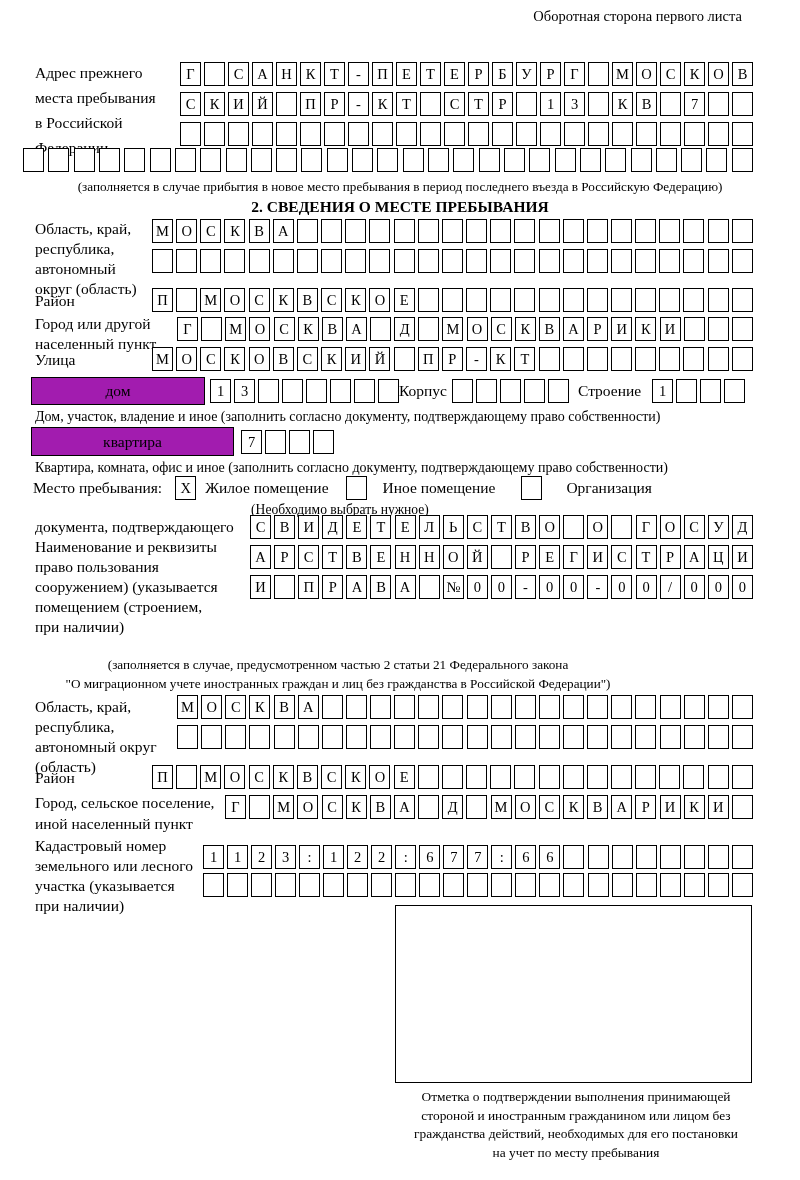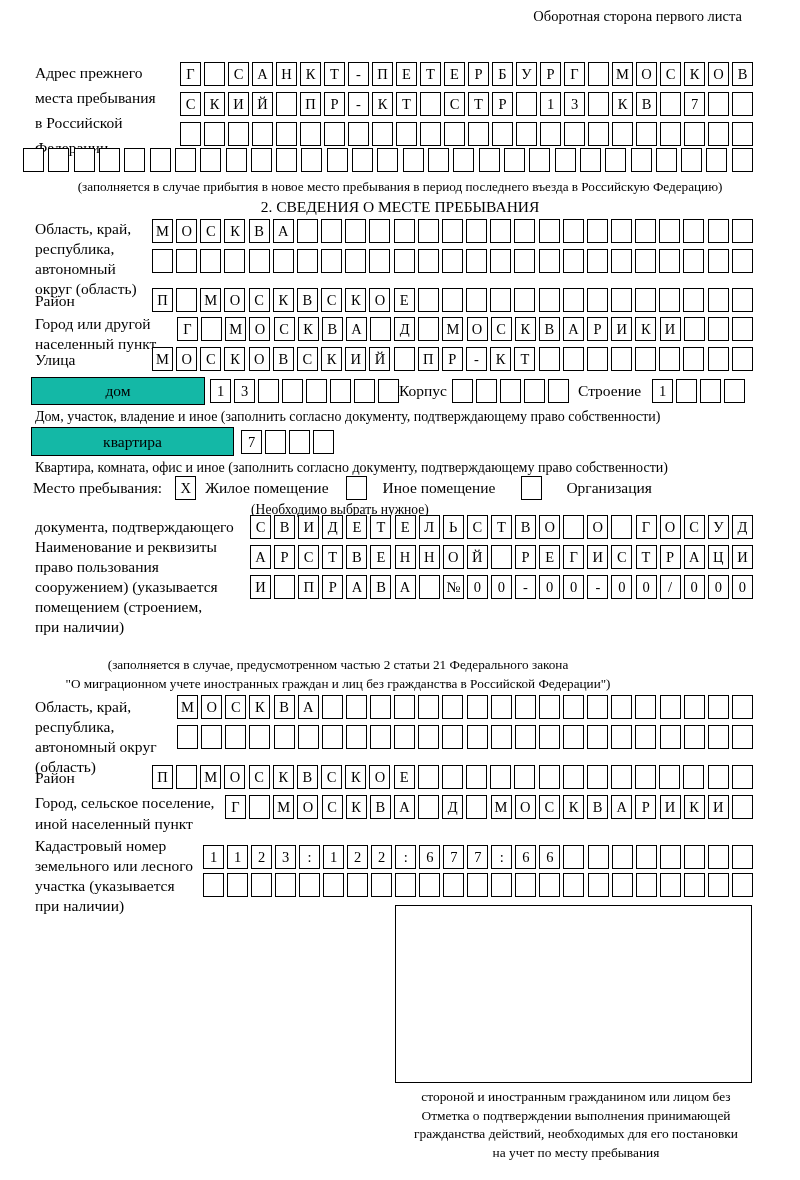--- a/index.html
+++ b/index.html
@@ -15,24 +15,24 @@
   .lbl.lh21 { line-height:21px; }
   .cellrow { position:absolute; display:flex; justify-content:space-between; }
   .cell {
     flex:none; box-sizing:border-box;
     width:21px; height:24px; border:1.5px solid #000;
     display:flex; align-items:center; justify-content:center;
     font-size:14.5px; background:#fff;
   }
   .note { position:absolute; font-size:13.2px; white-space:nowrap; }
   .center { left:0; width:800px; text-align:center; white-space:normal; }
-  .h2 { position:absolute; left:0; width:800px; text-align:center; font-weight:normal; font-size:15.5px; }
+  .h2 { position:absolute; left:0; width:800px; text-align:center; font-weight:bold; font-size:15.5px; }
   .h3 { position:absolute; left:0; width:800px; text-align:center; font-weight:bold; font-size:14.5px; }
   .widebox {
-    position:absolute; box-sizing:border-box; border:1.5px solid #000; background:#14b8a6;
+    position:absolute; box-sizing:border-box; border:1.5px solid #000; background:#a21caf;
     display:flex; align-items:center; justify-content:center; font-size:15.5px;
   }
   .inlinelbl { position:absolute; font-size:15.5px; white-space:nowrap; }
   .stayrow { position:absolute; display:flex; align-items:center; font-size:15.5px; white-space:nowrap; }
   .cbox {
     flex:none; box-sizing:border-box; width:21px; height:24px; border:1.5px solid #000;
     display:flex; align-items:center; justify-content:center; font-size:14.5px;
   }
   .stamp-box { position:absolute; box-sizing:border-box; border:1.5px solid #000; background:#fff; }
   .stamp-note { position:absolute; text-align:center; font-size:13.4px; line-height:18.5px; white-space:normal; }
@@ -614,19 +614,19 @@
       <span class="cell"></span>
       <span class="cell"></span>
       <span class="cell"></span>
       <span class="cell"></span>
       <span class="cell"></span>
       <span class="cell"></span>
     </div>
 
   <div class="stamp-box" style="left:395px; top:905px; width:357px; height:178px;"></div>
   <div class="stamp-note" style="left:368px; top:1088px; width:416px;">
+      <div>Отметка о подтверждении выполнения принимающей</div>
       <div>стороной и иностранным гражданином или лицом без</div>
-      <div>Отметка о подтверждении выполнения принимающей</div>
       <div>гражданства действий, необходимых для его постановки</div>
       <div>на учет по месту пребывания</div>
     </div>
 
 </div>
 
 </body></html>

